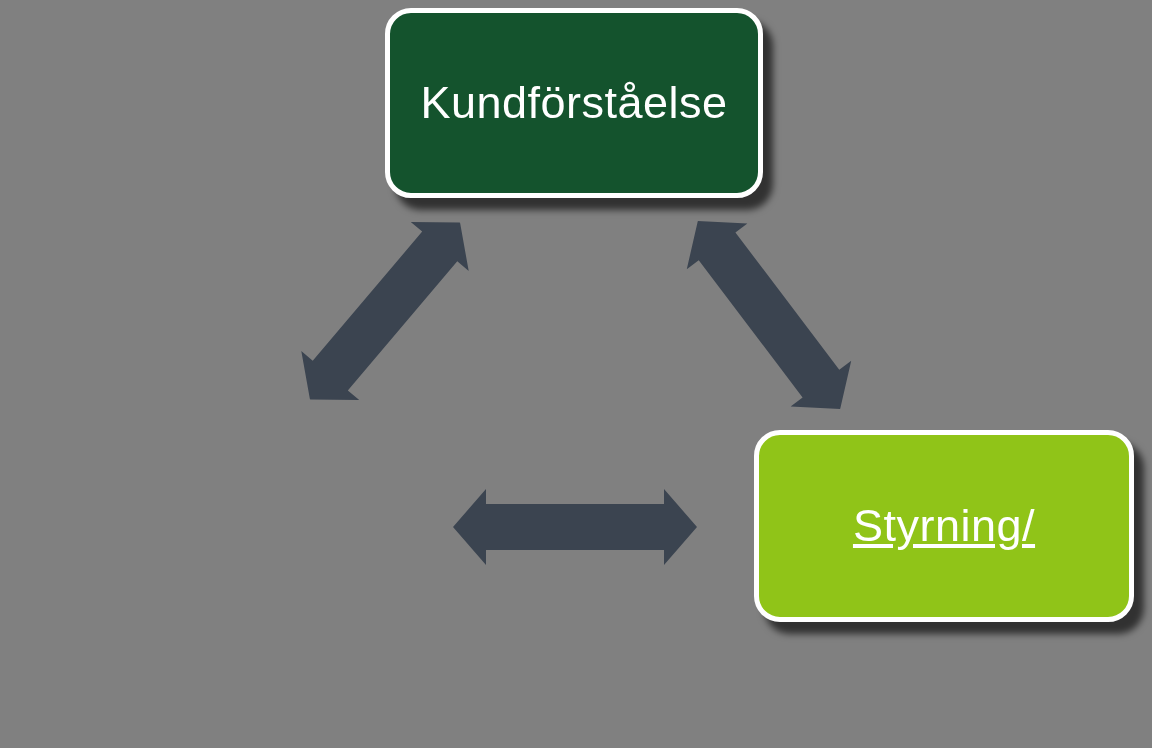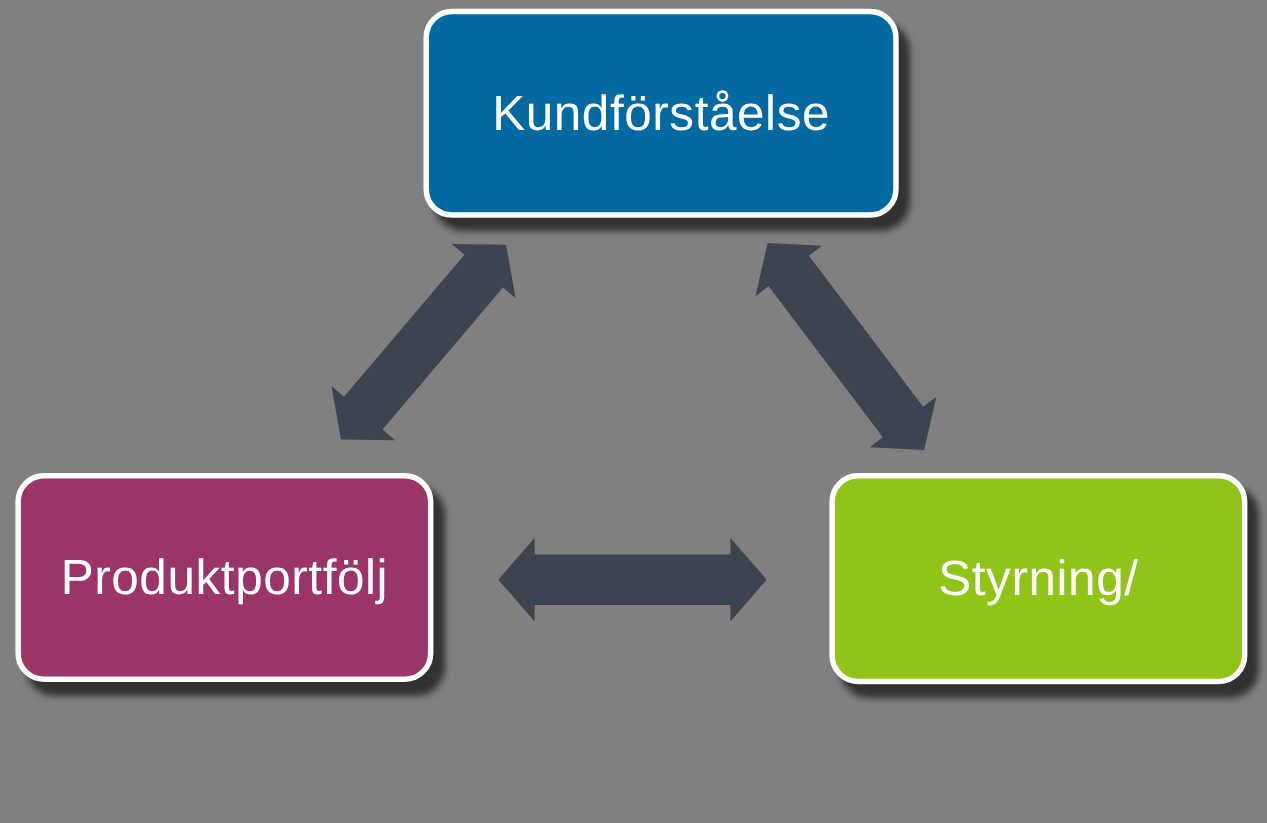--- a/index.html
+++ b/index.html
@@ -28,23 +28,23 @@
     justify-content: center;
     text-align: center;
     color: #ffffff;
     font-size: 45px;
     font-weight: 400;
     letter-spacing: 0.5px;
   }
   .node-top {
     left: 385px;
     top: 8px;
-    width: 432px;
+    width: 378px;
     height: 190px;
-    background: #0369a1;
+    background: #14532d;
   }
   .node-left {
     left: 14px;
     top: 430px;
     width: 380px;
     height: 190px;
     background: #9c3567;
   }
   .node-right {
     left: 754px;
@@ -54,20 +54,21 @@
     background: #90c418;
   }
   .node-label {
     display: block;
     line-height: 1.1;
   }
   .node-label-multiline {
     display: flex;
     flex-direction: column;
     gap: 40px;
+    text-decoration: underline;
   }
   .arrow {
     position: absolute;
     display: block;
   }
   .arrow polygon {
     fill: #3b4450;
   }
   .arrow-left-diagonal {
     left: 269px;
@@ -86,23 +87,20 @@
 </style>
 </head>
 <body>
 
 <div class="canvas">
 
   <div class="node node-top">
     <span class="node-label">Kundförståelse</span>
   </div>
 
-  <div class="node node-left">
-    <span class="node-label">Produktportfölj</span>
-  </div>
 
   <div class="node node-right">
     <span class="node-label node-label-multiline">
       <span>Styrning/</span>
     </span>
   </div>
 
   <svg class="arrow arrow-left-diagonal" width="232" height="76" viewBox="0 0 244 76" preserveAspectRatio="none">
     <polygon points="0,38 33,0 33,15 211,15 211,0 244,38 211,76 211,61 33,61 33,76"></polygon>
   </svg>

